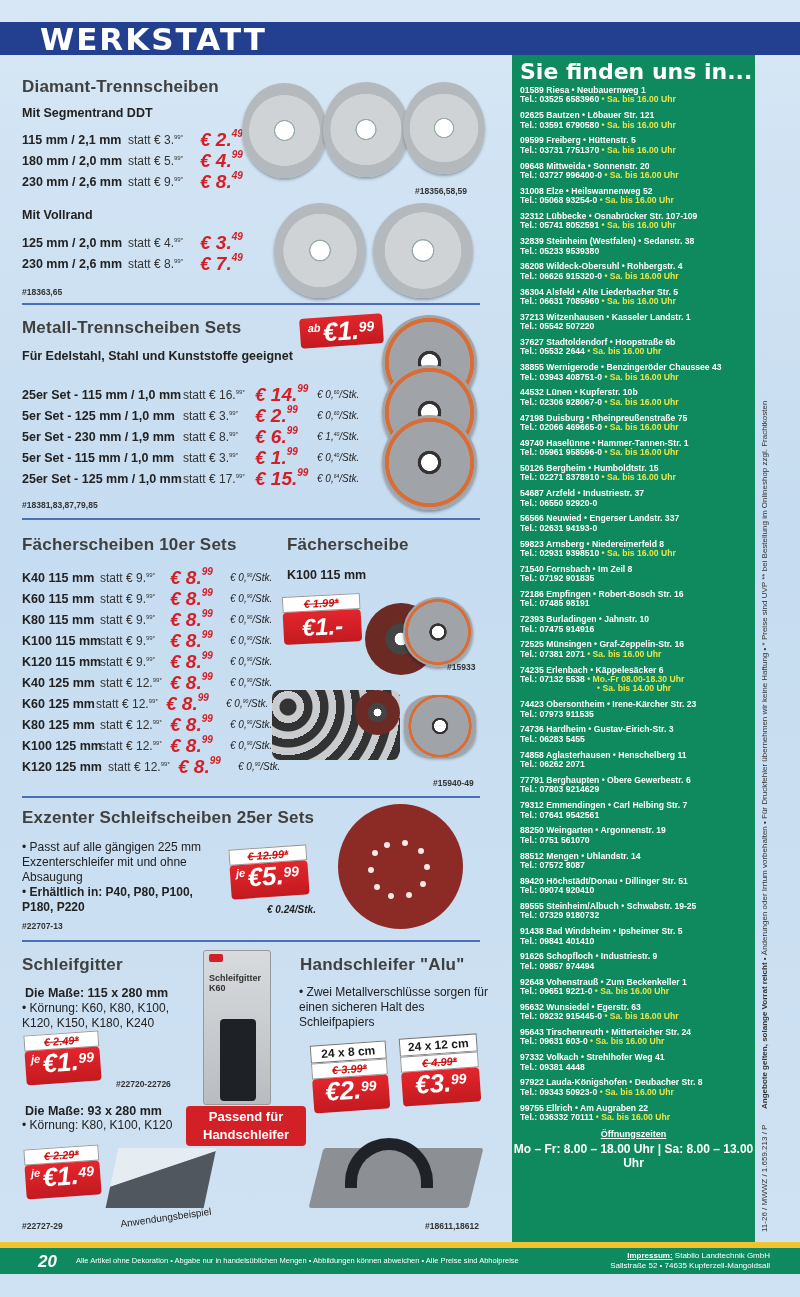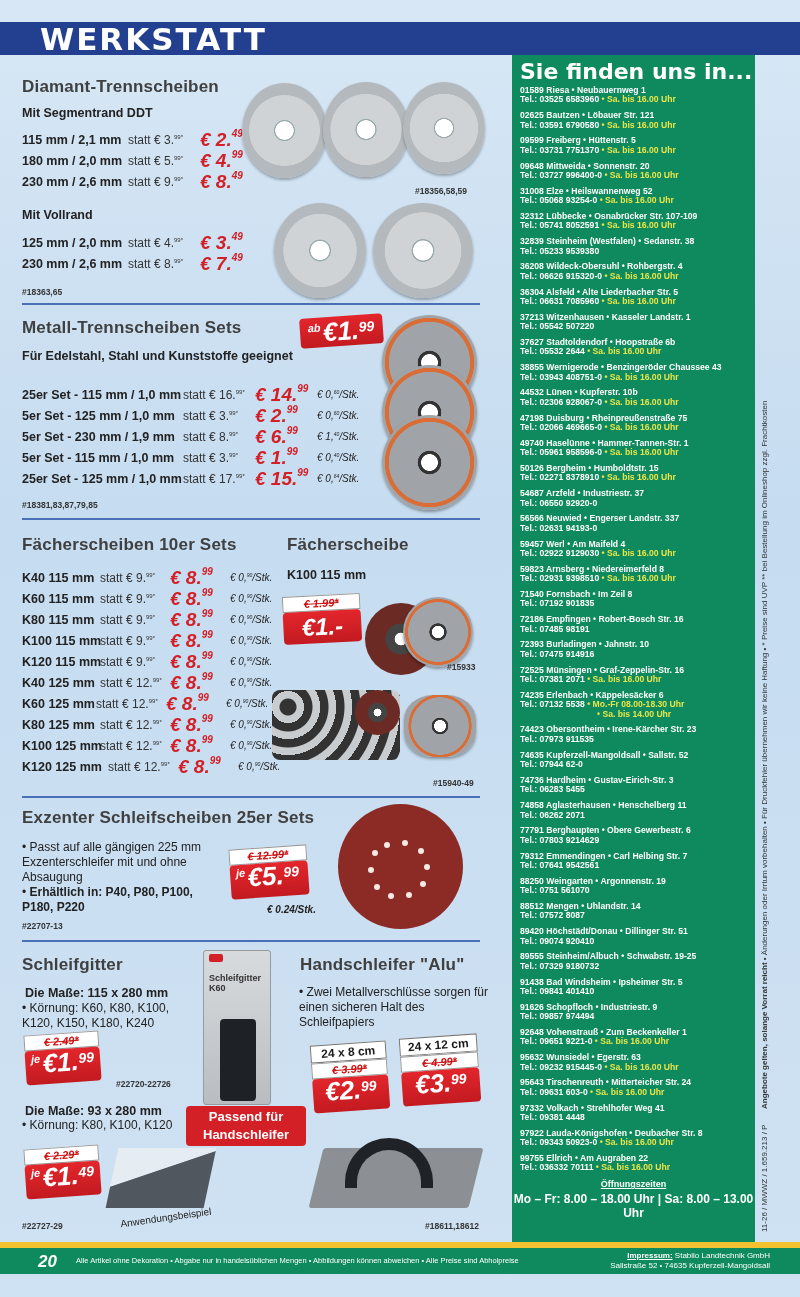--- a/index.html
+++ b/index.html
@@ -388,24 +388,20 @@
       </div>
       <div class="store">
         <div>54687 Arzfeld • Industriestr. 37</div>
         <div><span>Tel.: 06550 92920-0</span><span class="sa"></span></div>
       </div>
       <div class="store">
         <div>56566 Neuwied • Engerser Landstr. 337</div>
         <div><span>Tel.: 02631 94193-0</span><span class="sa"></span></div>
       </div>
       <div class="store">
-        <div>59457 Werl • Am Maifeld 4</div>
-        <div><span>Tel.: 02922 9129030</span><span class="sa"> • Sa. bis 16.00 Uhr</span></div>
-      </div>
-      <div class="store">
         <div>59823 Arnsberg • Niedereimerfeld 8</div>
         <div><span>Tel.: 02931 9398510</span><span class="sa"> • Sa. bis 16.00 Uhr</span></div>
       </div>
       <div class="store">
         <div>71540 Fornsbach • Im Zeil 8</div>
         <div><span>Tel.: 07192 901835</span><span class="sa"></span></div>
       </div>
       <div class="store">
         <div>72186 Empfingen • Robert-Bosch Str. 16</div>
         <div><span>Tel.: 07485 98191</span><span class="sa"></span></div>
@@ -419,24 +415,20 @@
         <div><span>Tel.: 07381 2071</span><span class="sa"> • Sa. bis 16.00 Uhr</span></div>
       </div>
       <div class="store">
         <div>74235 Erlenbach • Käppelesäcker 6</div>
         <div><span>Tel.: 07132 5538</span><span class="sa"> • Mo.-Fr 08.00-18.30 Uhr</span></div>
         <div class="sa" style="margin-left:77px">• Sa. bis 14.00 Uhr</div>
       </div>
       <div class="store">
         <div>74423 Obersontheim • Irene-Kärcher Str. 23</div>
         <div><span>Tel.: 07973 911535</span><span class="sa"></span></div>
-      </div>
-      <div class="store">
-        <div>74635 Kupferzell-Mangoldsall • Sallstr. 52</div>
-        <div><span>Tel.: 07944 62-0</span><span class="sa"></span></div>
       </div>
       <div class="store">
         <div>74736 Hardheim • Gustav-Eirich-Str. 3</div>
         <div><span>Tel.: 06283 5455</span><span class="sa"></span></div>
       </div>
       <div class="store">
         <div>74858 Aglasterhausen • Henschelberg 11</div>
         <div><span>Tel.: 06262 2071</span><span class="sa"></span></div>
       </div>
       <div class="store">

